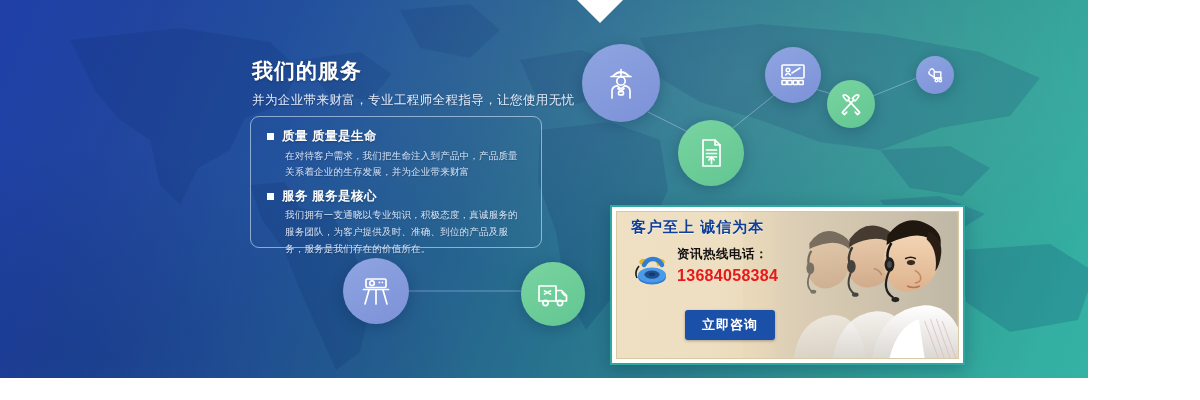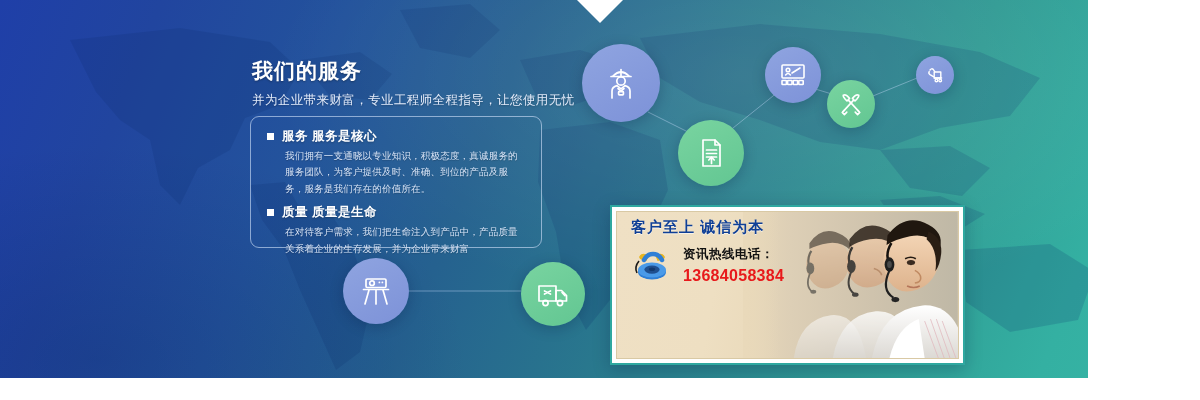--- a/index.html
+++ b/index.html
@@ -212,22 +212,22 @@
     font-size: 15px;
     font-weight: bold;
     color: #0f3f96;
     letter-spacing: 1px;
     margin: 0 0 10px 0;
     white-space: nowrap;
     text-shadow: 0 1px 0 rgba(255,255,255,0.6);
   }
   .hotline-row {
     display: flex;
-    align-items: flex-start;
-    gap: 12px;
+    align-items: flex-end;
+    gap: 6px;
   }
   .phone-ico { flex: 0 0 auto; }
   .phone-ico svg { display: block; }
   .hotline-text { line-height: 1.15; }
   .hotline-label {
     font-size: 12.5px;
     font-weight: bold;
     color: #111111;
     letter-spacing: 0.5px;
     white-space: nowrap;
@@ -312,31 +312,31 @@
 
     <div class="left-col">
       <h2 class="svc-title">我们的服务</h2>
       <p class="svc-sub">并为企业带来财富，专业工程师全程指导，让您使用无忧</p>
     </div>
 
     <div class="panel">
       <div class="blk">
         <div class="blk-head">
           <span class="bullet"></span>
+          <span class="blk-title">质量  质量是生命</span>
+        </div>
+        <div class="blk-body">在对待客户需求，我们把生命注入到产品中，产品质量关系着企业的生存发展，并为企业带来财富</div>
+      </div>
+
+      <div class="blk">
+        <div class="blk-head">
+          <span class="bullet"></span>
           <span class="blk-title">服务  服务是核心</span>
         </div>
         <div class="blk-body">我们拥有一支通晓以专业知识，积极态度，真诚服务的服务团队，为客户提供及时、准确、到位的产品及服务，服务是我们存在的价值所在。</div>
-      </div>
-
-      <div class="blk">
-        <div class="blk-head">
-          <span class="bullet"></span>
-          <span class="blk-title">质量  质量是生命</span>
-        </div>
-        <div class="blk-body">在对待客户需求，我们把生命注入到产品中，产品质量关系着企业的生存发展，并为企业带来财富</div>
       </div>
     </div>
 
     <div class="node blue" id="node-engineer">
       <span>
         <svg width="40" height="40" viewBox="0 0 40 40" fill="none" stroke="#ffffff" stroke-width="1.7" stroke-linecap="round" stroke-linejoin="round" xmlns="http://www.w3.org/2000/svg">
           <path d="M12 13 Q20 5 28 13"></path>
           <line x1="10" y1="13.5" x2="30" y2="13.5"></line>
           <line x1="20" y1="6.5" x2="20" y2="13"></line>
           <circle cx="20" cy="18" r="4.2"></circle>
@@ -529,17 +529,18 @@
                 <path d="M8 14 q-5 6-2 12" stroke="#1a1a1a" stroke-width="1.6" fill="none"></path>
               </svg>
             </span>
             <span class="hotline-text">
               <div class="hotline-label">资讯热线电话：</div>
               <div class="hotline-number">13684058384</div>
             </span>
           </div>
         </div>
 
+        <button class="consult-btn">立即咨询</button>
       </div>
     </div>
 
   </div>
 </div>
 
 </body></html>

